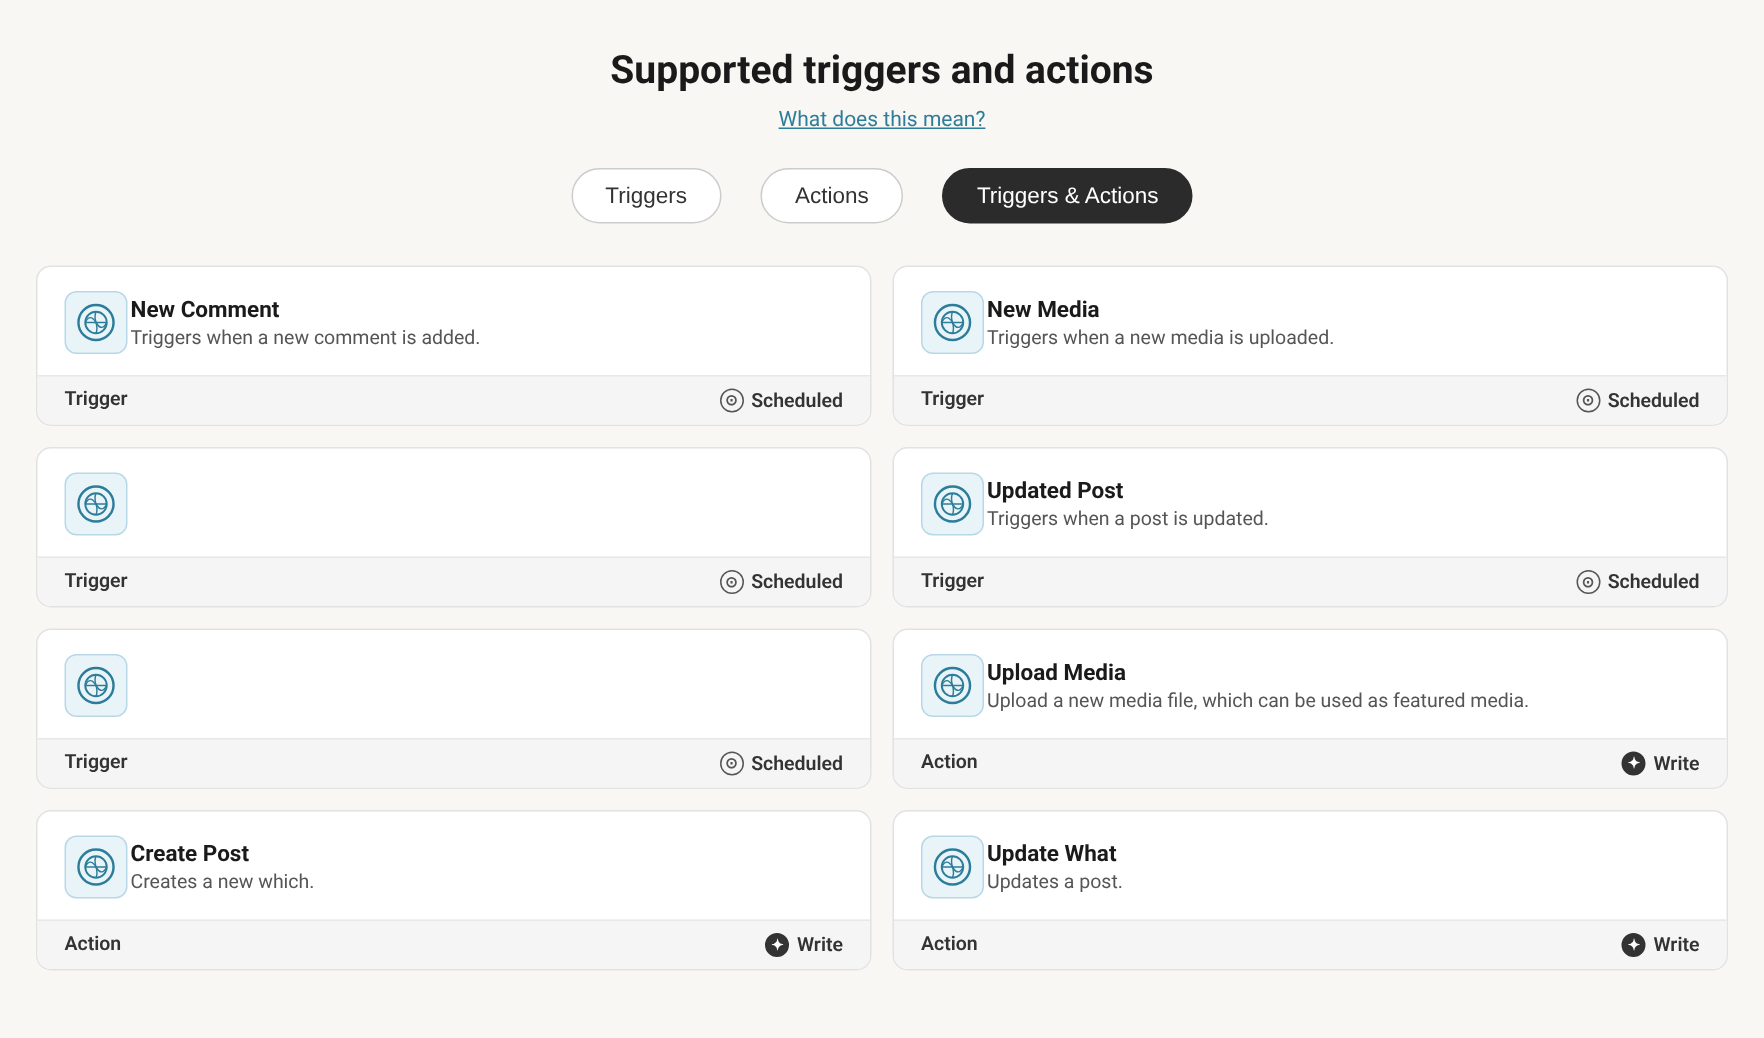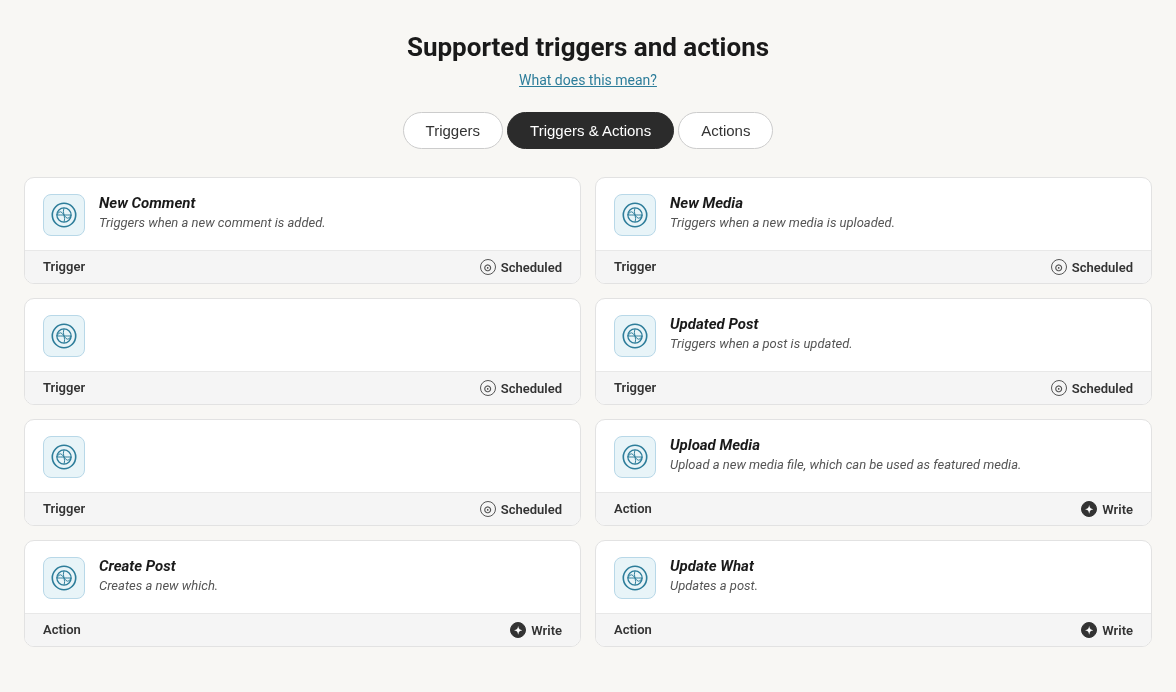--- a/index.html
+++ b/index.html
@@ -20,21 +20,21 @@
     }
     .help-link {
       color: #2d7d9a;
       text-decoration: underline;
       font-size: 14px;
       cursor: pointer;
       margin-bottom: 24px;
     }
     .tab-bar {
       display: flex;
-      gap: 4px;
+      gap: 26px;
       margin-bottom: 28px;
     }
     .tab-btn {
       padding: 9px 22px;
       border-radius: 999px;
       border: 1.5px solid #ccc;
       background: #fff;
       font-size: 15px;
       font-weight: 500;
       color: #333;
@@ -53,24 +53,23 @@
       max-width: 1140px;
     }
     .card {
       background: #fff;
       border: 1px solid #e2e2e2;
       border-radius: 10px;
       overflow: hidden;
     }
     .card-body {
       display: flex;
-      align-items: flex-start;
+      align-items: center;
       padding: 16px 18px 14px;
-      gap: 14px;
-      font-style: italic;
+      gap: 2px;
     }
     .wp-icon {
       width: 42px;
       height: 42px;
       border-radius: 8px;
       background: #e8f4f8;
       border: 1.5px solid #b8d8e8;
       display: flex;
       align-items: center;
       justify-content: center;
@@ -131,22 +130,22 @@
     }
   </style>
 </head>
 <body>
 
 <h1 class="page-title">Supported triggers and actions</h1>
 <a class="help-link">What does this mean?</a>
 
 <div class="tab-bar">
   <button class="tab-btn">Triggers</button>
+  <button class="tab-btn">Actions</button>
   <button class="tab-btn active">Triggers &amp; Actions</button>
-  <button class="tab-btn">Actions</button>
 </div>
 
 <div class="cards-grid" id="cards-grid">
     <div class="card">
     <div class="card-body">
       <div class="wp-icon">
           <svg viewBox="0 0 40 40" fill="none" xmlns="http://www.w3.org/2000/svg">
   <circle cx="20" cy="20" r="18" stroke="#2d7d9a" stroke-width="2.5" fill="#e8f4f8"></circle>
   <circle cx="20" cy="20" r="11" stroke="#2d7d9a" stroke-width="2"></circle>
   <path d="M9 20 Q14 10 20 20 Q26 30 31 20" stroke="#2d7d9a" stroke-width="1.5" fill="none"></path>

